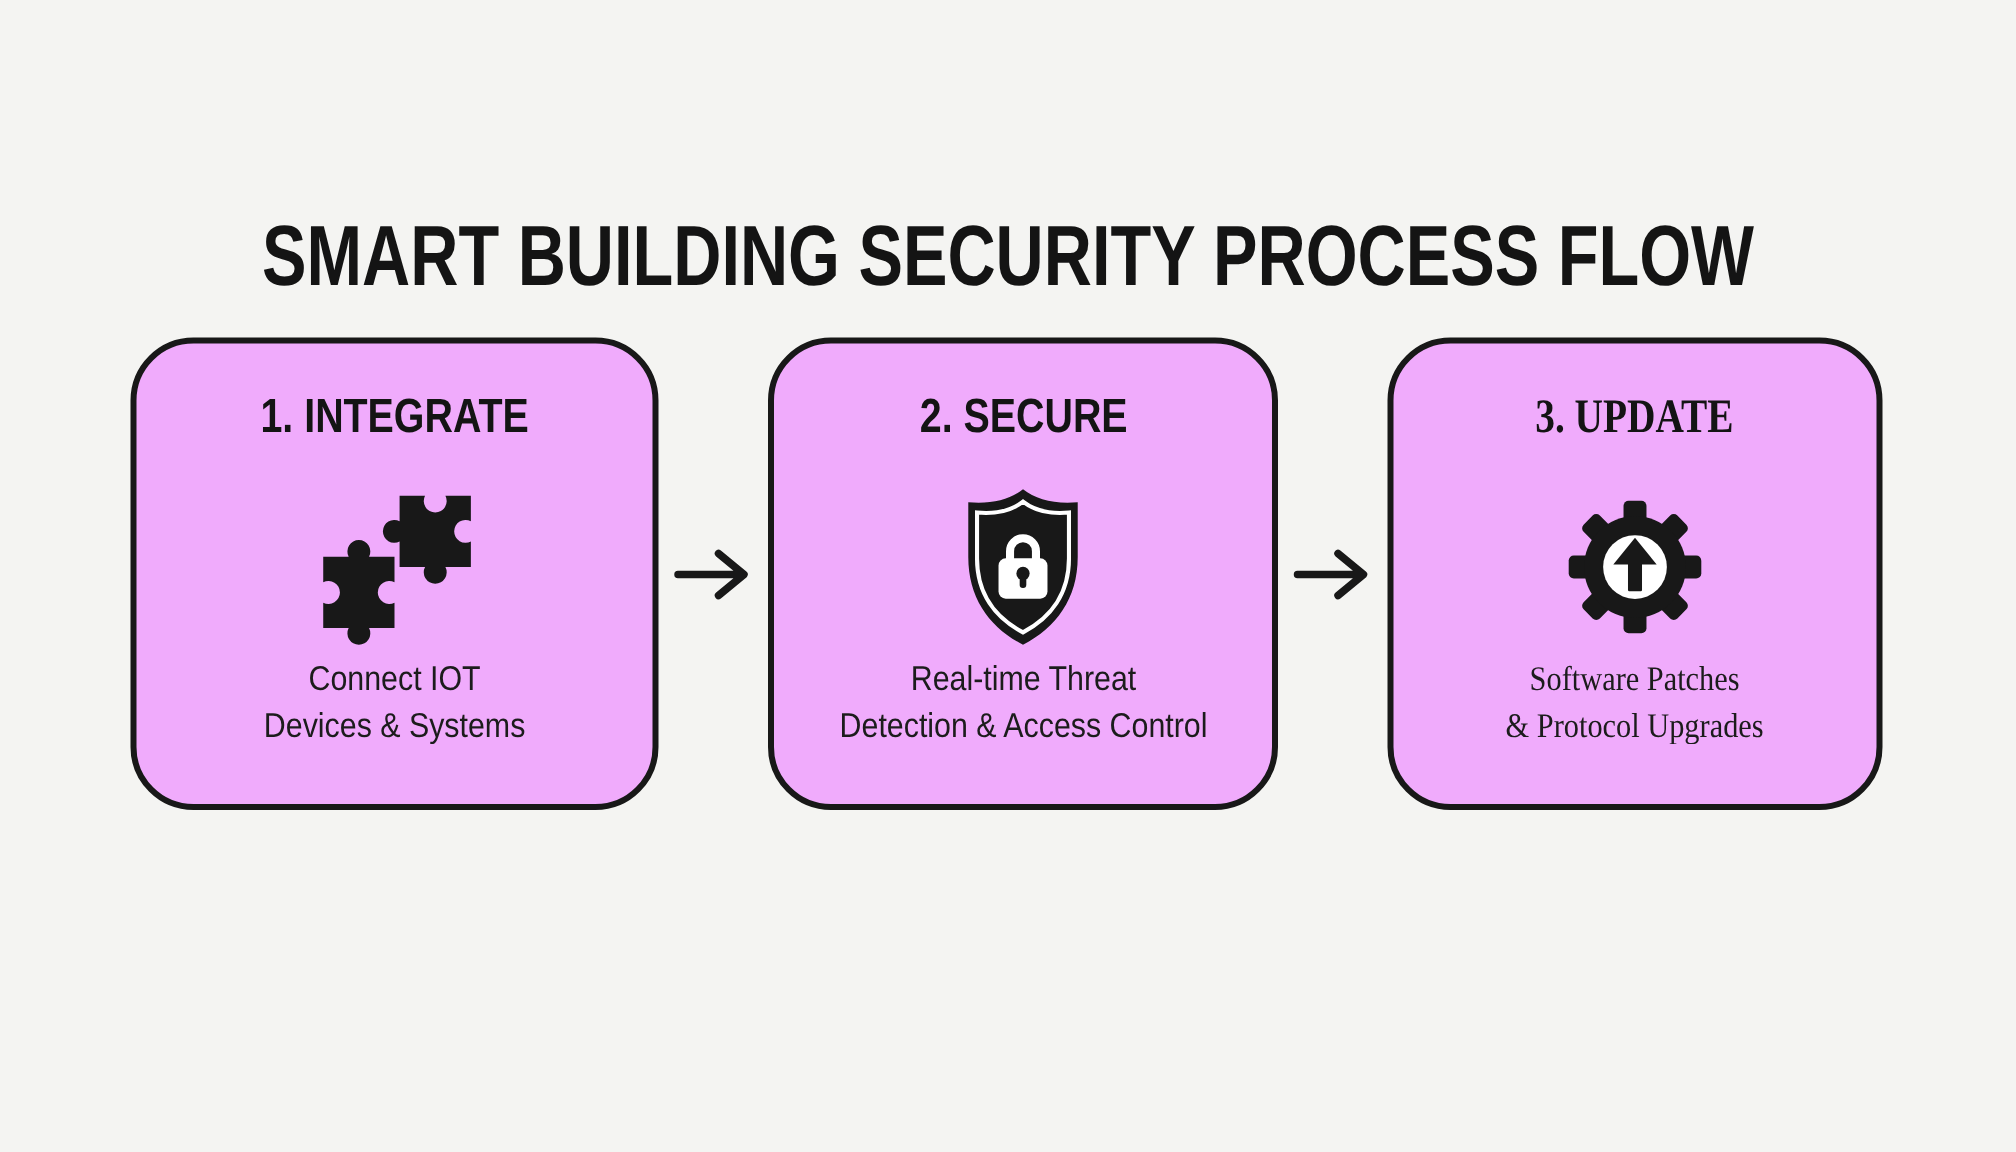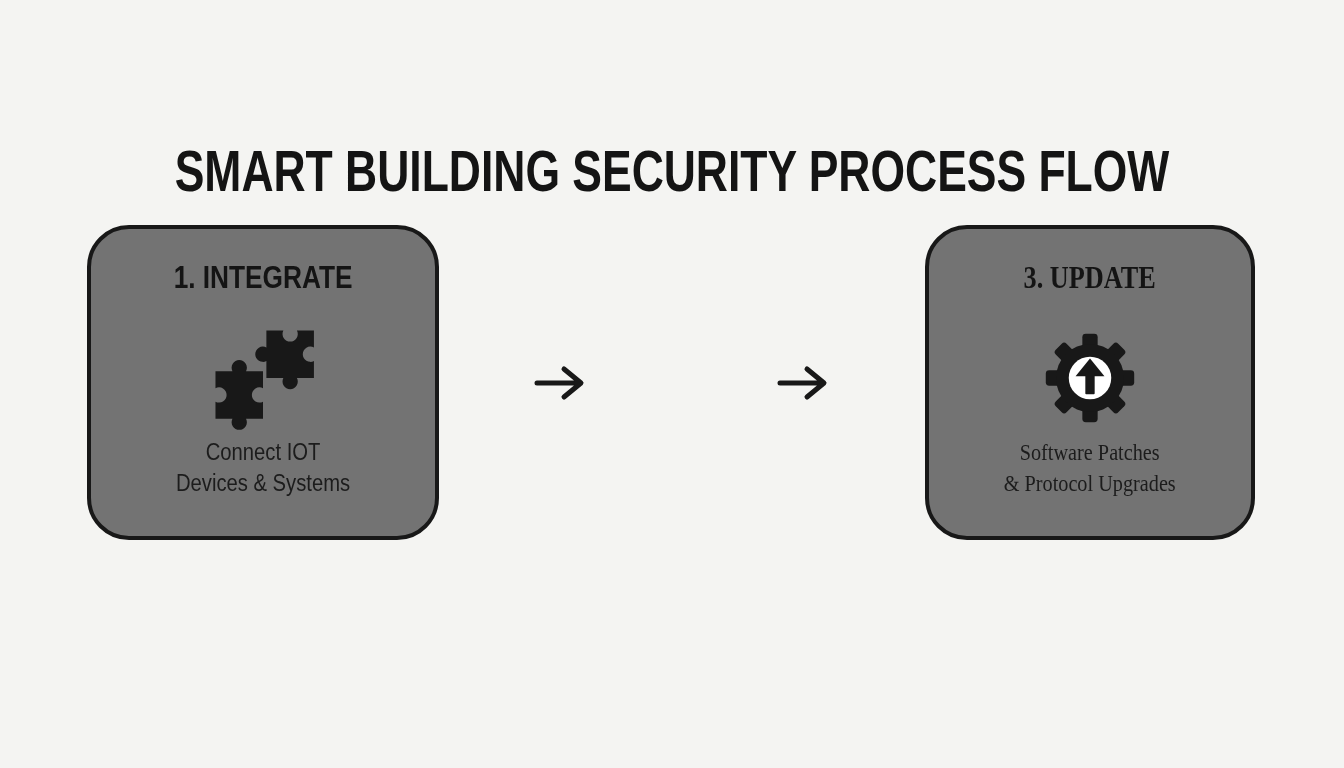--- a/index.html
+++ b/index.html
@@ -34,21 +34,21 @@
     top: 225px;
     left: 87px;
     width: 1168px;
     height: 315px;
     display: flex;
     align-items: center;
   }
   .step-box {
     height: 315px;
     box-sizing: border-box;
-    background: #737373;
+    background: #f0abfc;
     border: 4px solid #181818;
     border-radius: 42px;
     display: flex;
     flex-direction: column;
     align-items: center;
     flex: none;
   }
   .w1 { width: 352px; }
   .w2 { width: 340px; }
   .w3 { width: 330px; font-family: Liberation Serif, serif; }
@@ -118,20 +118,38 @@
       <div>Devices &amp; Systems</div>
     </div>
   </div>
 
   <div class="connector">
     <svg width="54" height="44" viewBox="0 0 54 44" aria-hidden="true">
       <path d="M3 22 H44 M30 8 L47 22 L30 36" fill="none" stroke="#181818" stroke-width="5" stroke-linecap="round" stroke-linejoin="round"></path>
     </svg>
   </div>
 
+  <div class="step-box w2">
+    <div class="step-heading">2. SECURE</div>
+    <div class="step-icon-area">
+      <svg width="96" height="110" viewBox="0 0 100 114" aria-hidden="true">
+        <path class="ink" d="M50 3 C 59 10 72 13.5 88 12 L 88 50 C 88 79 73 99 50 111 C 27 99 12 79 12 50 L 12 12 C 28 13.5 41 10 50 3 Z"></path>
+        <path d="M50 3 C 59 10 72 13.5 88 12 L 88 50 C 88 79 73 99 50 111 C 27 99 12 79 12 50 L 12 12 C 28 13.5 41 10 50 3 Z" fill="none" stroke="#ffffff" stroke-width="3.4" transform="translate(50,57) scale(0.84) translate(-50,-57)"></path>
+
+        <path d="M41 53 L41 46 A 9 9 0 0 1 59 46 L59 53" fill="none" stroke="#ffffff" stroke-width="5.6"></path>
+        <rect x="33" y="51" width="34" height="28" rx="5" fill="#ffffff"></rect>
+        <circle cx="50" cy="61.5" r="4.6" fill="#181818"></circle>
+        <rect x="47.7" y="61.5" width="4.6" height="10" rx="2.2" fill="#181818"></rect>
+      </svg>
+    </div>
+    <div class="step-desc">
+      <div>Real-time Threat</div>
+      <div>Detection &amp; Access Control</div>
+    </div>
+  </div>
 
   <div class="connector">
     <svg width="54" height="44" viewBox="0 0 54 44" aria-hidden="true">
       <path d="M3 22 H44 M30 8 L47 22 L30 36" fill="none" stroke="#181818" stroke-width="5" stroke-linecap="round" stroke-linejoin="round"></path>
     </svg>
   </div>
 
   <div class="step-box w3">
     <div class="step-heading">3. UPDATE</div>
     <div class="step-icon-area">

